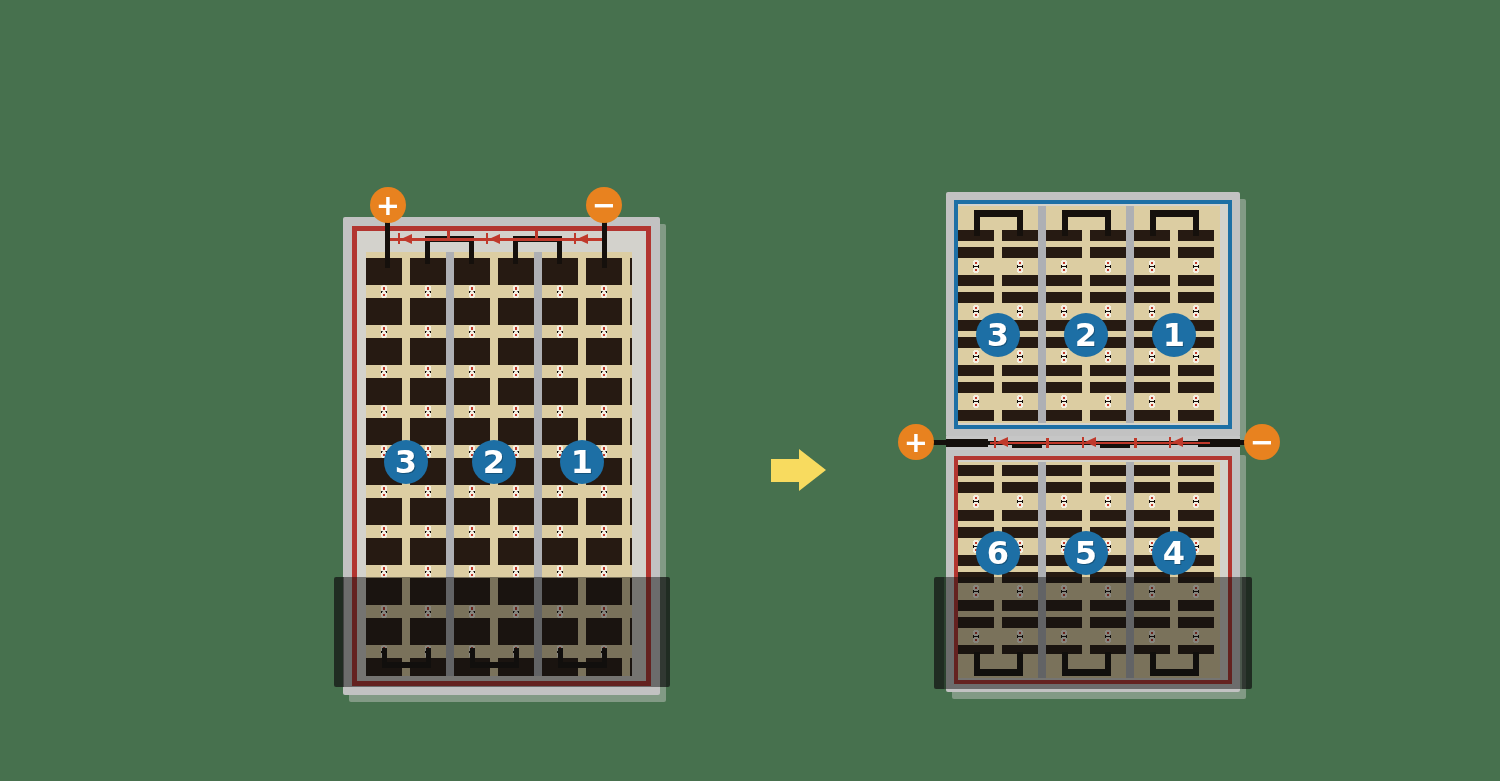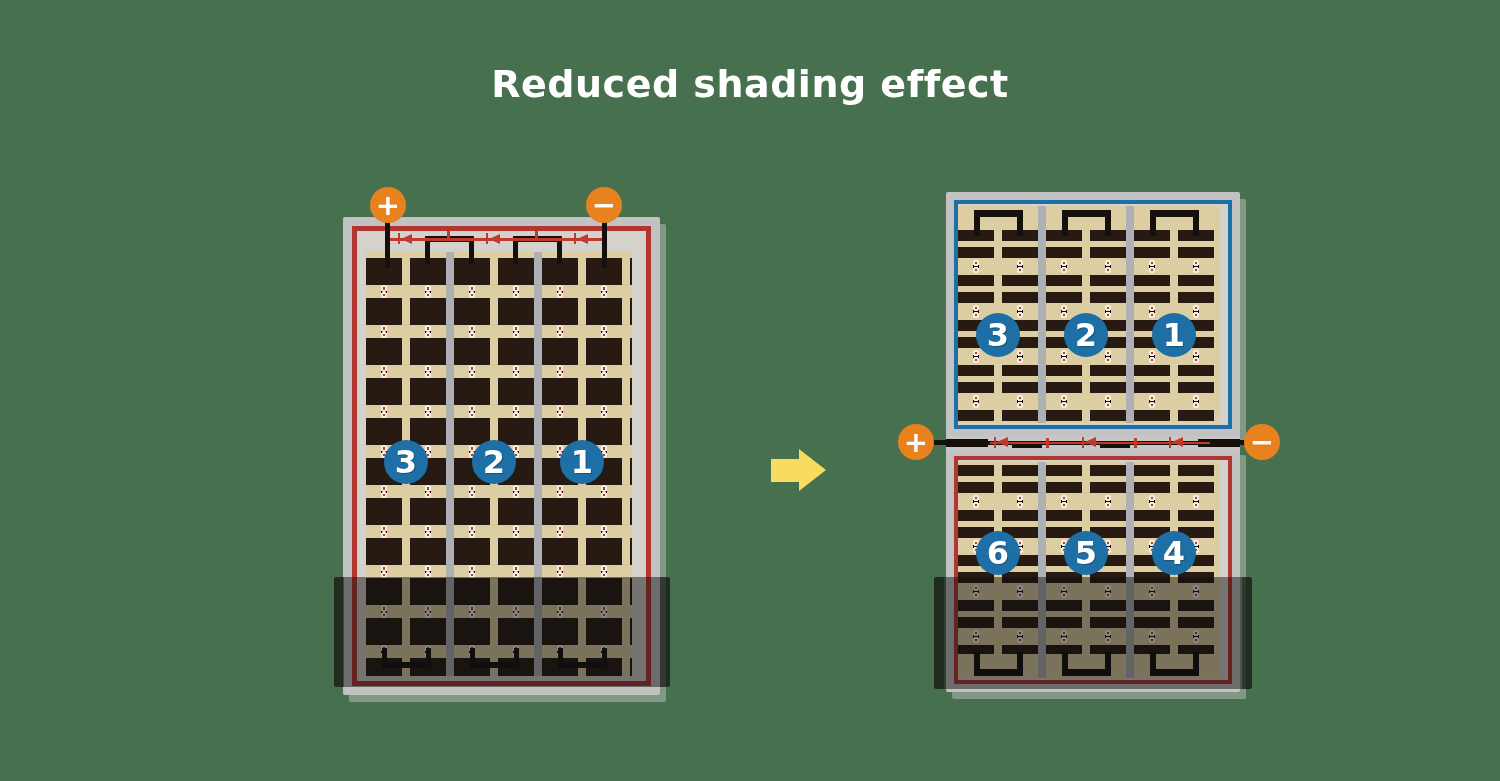--- a/index.html
+++ b/index.html
@@ -64,21 +64,20 @@
   .arrow{position:absolute;z-index:2;}
   .arrow-body{position:absolute;left:0;top:10px;width:30px;height:23px;background:var(--arrow_yellow);}
   .arrow-head{position:absolute;left:28px;top:0;width:0;height:0;border-top:21.5px solid transparent;
               border-bottom:21.5px solid transparent;border-left:27px solid var(--arrow_yellow);}
 </style>
 </head>
 <body>
 
 <div class="stage">
 
-  <h1 class="title">Reduced shading effect</h1>
 
   <div class="panel" style="left:343px;top:217px;width:317px;height:478px;">
     <div class="inner-box"></div>
 
     <div class="field" style="left:23px;top:35px;width:266px;height:424px;">
       <div class="cellgrid full"></div>
       <div class="sep" style="left:80px;"></div>
       <div class="sep" style="left:168px;"></div>
 
       <div class="bridge" style="left:59px;top:-16px;height:28px;"></div>

